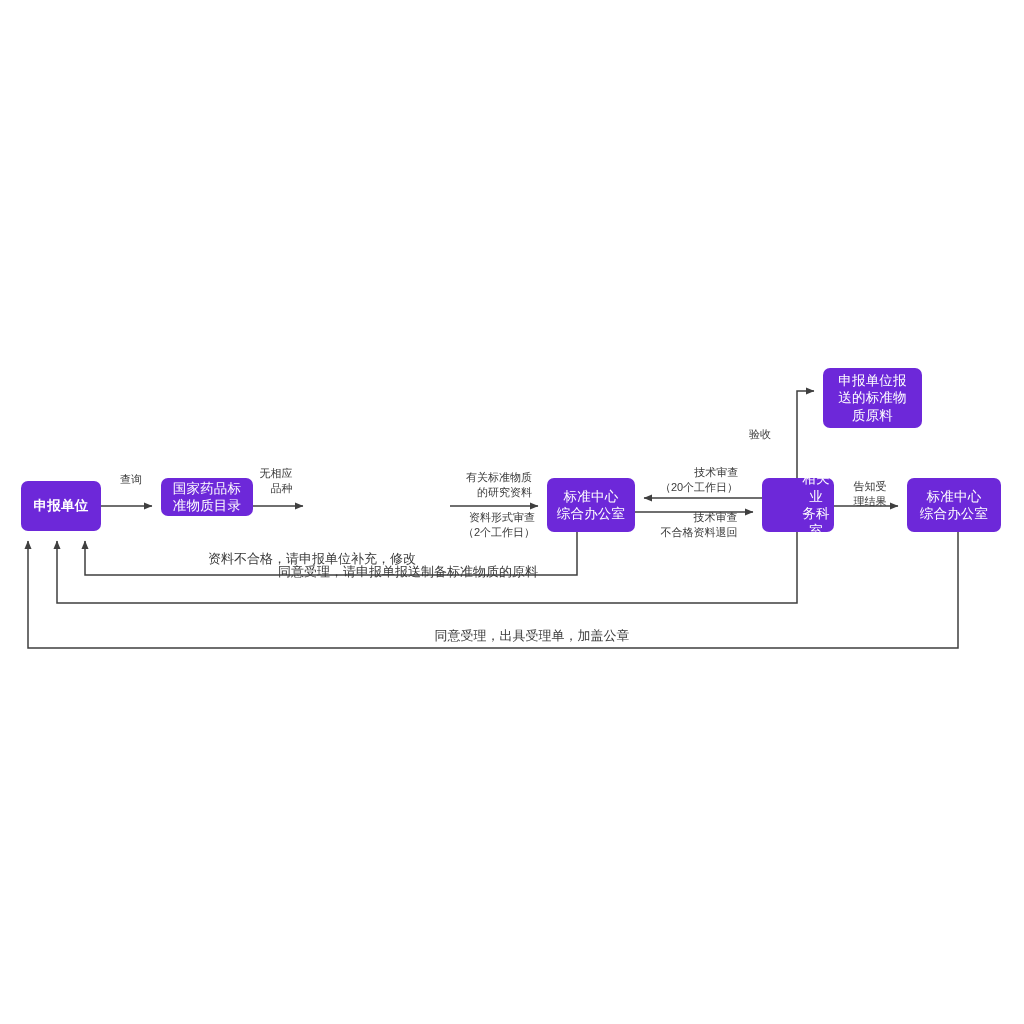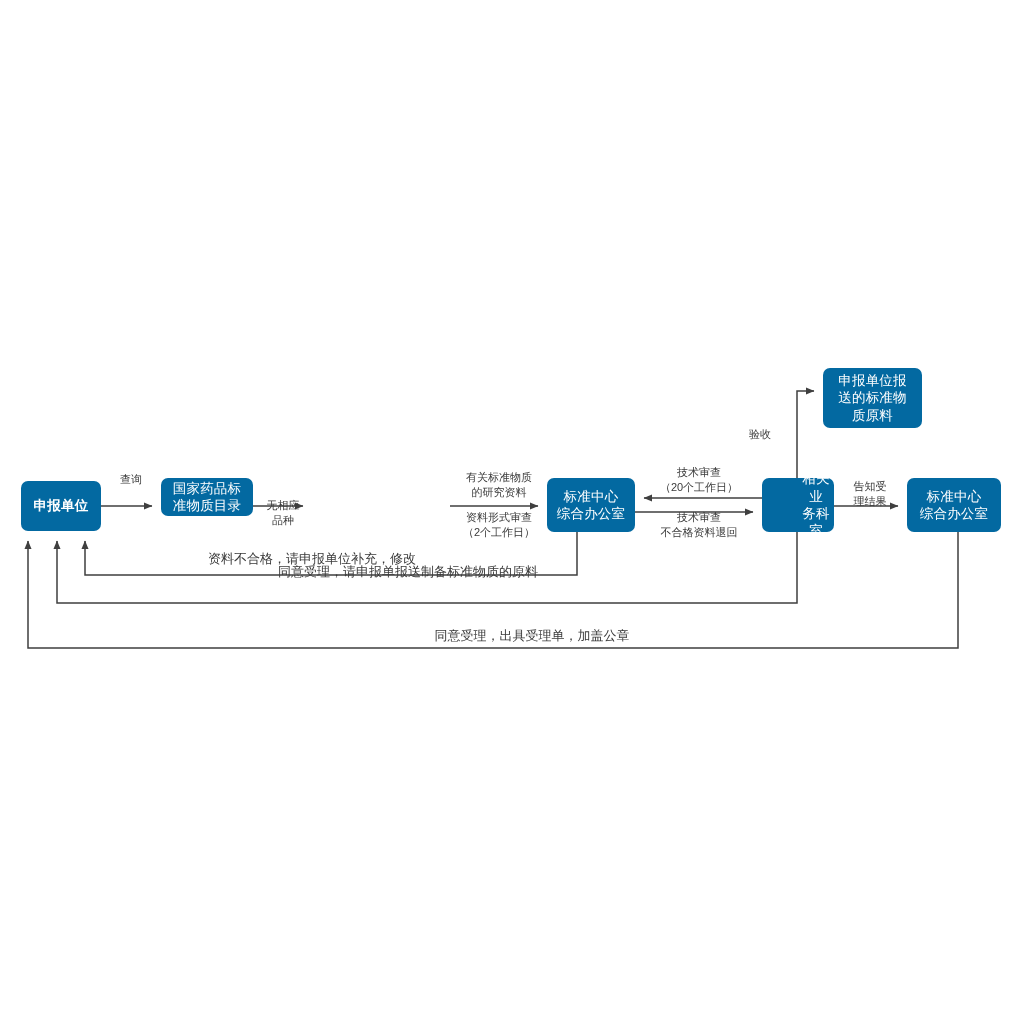--- a/index.html
+++ b/index.html
@@ -22,40 +22,40 @@
     position: absolute;
     left: 0;
     top: 0;
     width: 1024px;
     height: 1024px;
     pointer-events: none;
   }
   .node {
     position: absolute;
     box-sizing: border-box;
-    background: #0369a1;
+    background: #6d28d9;
     color: #ffffff;
     border-radius: 7px;
     display: flex;
     align-items: center;
     justify-content: center;
     text-align: center;
     line-height: 1.28;
     font-size: 13.5px;
     letter-spacing: 0.2px;
     padding: 2px 4px;
     white-space: pre-line;
     z-index: 3;
   }
   .edge-label {
     position: absolute;
     color: #3a3a3a;
     font-size: 11px;
     line-height: 1.35;
-    text-align: center;
+    text-align: right;
     white-space: pre-line;
     z-index: 4;
     transform: translate(-50%, -50%);
   }
   .edge-label.small {
     font-size: 13px;
   }
 </style>
 </head>
 <body>
@@ -106,21 +106,21 @@
 
   <div class="node" style="left:907px;top:478px;width:94px;height:54px;">标准中心
 综合办公室</div>
 
   <div class="node" style="left:823px;top:368px;width:99px;height:60px;">申报单位报
 送的标准物
 质原料</div>
 
   <div class="edge-label" style="left:131px;top:479px;">查询</div>
 
-  <div class="edge-label" style="left:283px;top:481px;margin-top:32px;">无相应
+  <div class="edge-label" style="left:276px;top:481px;">无相应
 品种</div>
 
   <div class="edge-label" style="left:499px;top:485px;">有关标准物质
 的研究资料</div>
 
   <div class="edge-label" style="left:499px;top:525px;">资料形式审查
 （2个工作日）</div>
 
   <div class="edge-label" style="left:699px;top:480px;">技术审查
 （20个工作日）</div>

